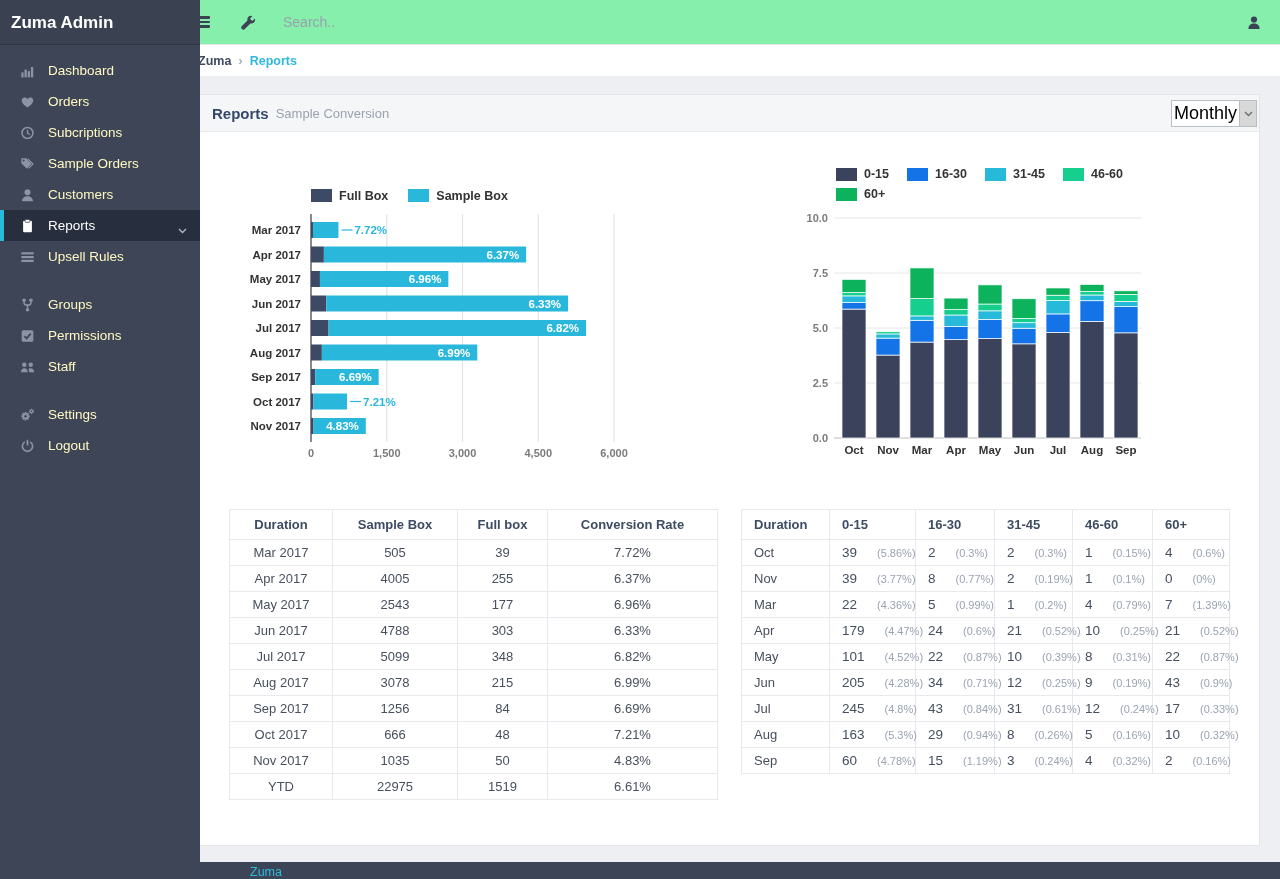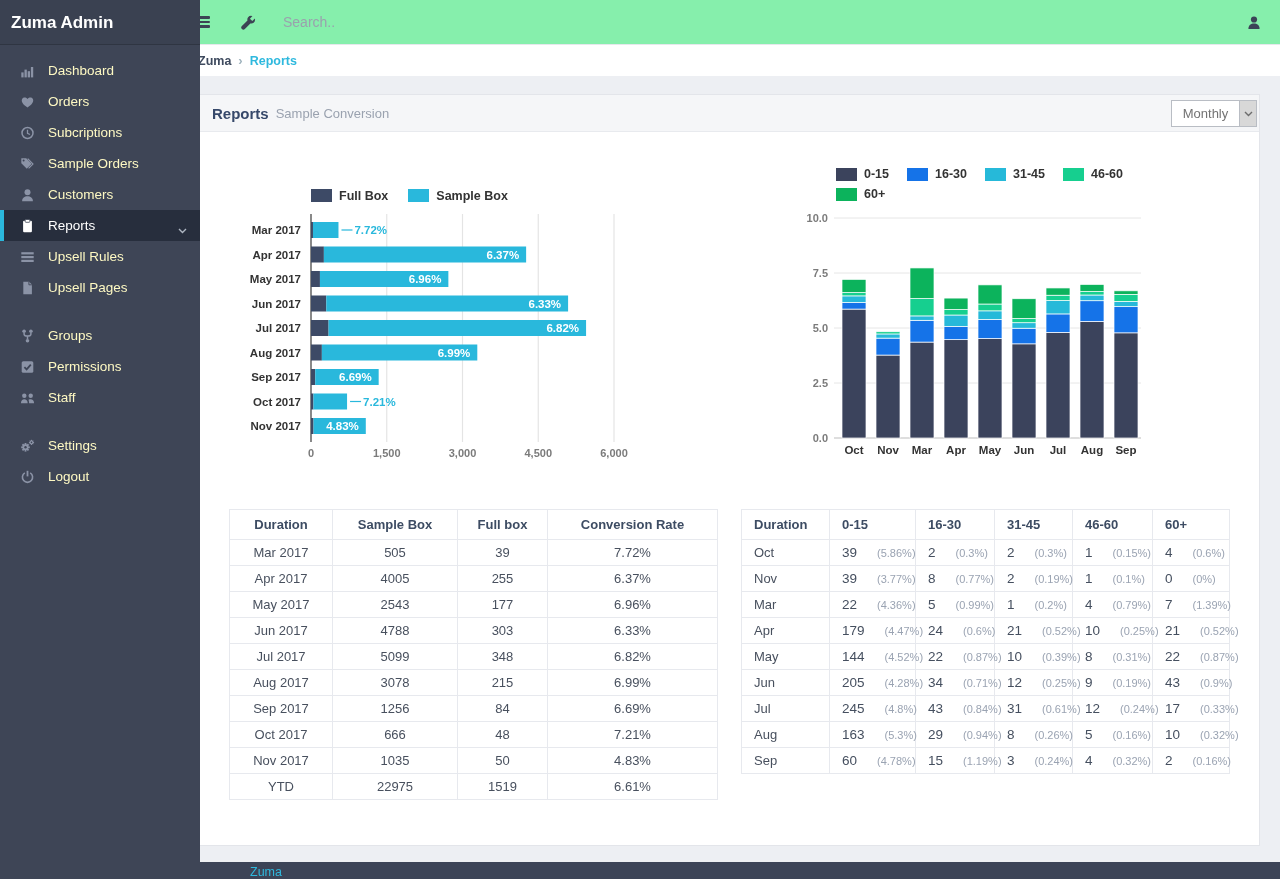--- a/index.html
+++ b/index.html
@@ -44,21 +44,21 @@
   
   .content { position:absolute; left:180px; top:76px; right:0; bottom:17px; background:#edeff3; }
   .panel { position:absolute; left:16px; top:18px; width:1064px; height:752px; background:#fff;
     border:1px solid #e3e5ea; }
   .panel-header { height:37px; background:#f5f6f8; border-bottom:1px solid #e8eaee;
     display:flex; align-items:center; padding-left:15px; position:relative; }
   .panel-title { font-size:15px; font-weight:bold; color:#36486a; }
   .panel-subtitle { font-size:13px; color:#9aa2af; margin-left:7px; }
   .select { position:absolute; right:2px; top:5px; width:86px; height:27px; background:#fff;
     border:1px solid #b9bdc4; display:flex; align-items:stretch; cursor:pointer; }
-  .select-value { flex:1; font-size:13px; color:#737373; display:flex; align-items:center; justify-content:center; }
+  .select-value { flex:1; font-size:18px; color:#000000; display:flex; align-items:center; justify-content:center; }
   .select-arrow { width:17px; background:#d8d8d8; border-left:1px solid #b9bdc4;
     display:flex; align-items:center; justify-content:center; }
 
   
   #chart1 { position:absolute; left:30px; top:64px; width:500px; }
   #chart2 { position:absolute; left:589px; top:64px; width:460px; }
   .legend { display:flex; align-items:center; }
   .lg1 { margin:29px 0 7px 84px; gap:20px; height:15px; }
   .lg2 { margin:8px 0 0 50px; width:330px; flex-wrap:wrap; column-gap:18px; row-gap:6px; }
   .lg-item { display:inline-flex; align-items:center; gap:7px; }
@@ -154,29 +154,20 @@
       </div>
       <div class="item">
         <span class="ic">
           <svg width="15" height="14" viewBox="0 0 14 14">
             <rect x="0.8" y="2.2" width="12.4" height="2.2"></rect>
             <rect x="0.8" y="6" width="12.4" height="2.2"></rect>
             <rect x="0.8" y="9.8" width="12.4" height="2.2"></rect>
           </svg>
         </span>
         <span class="lb">Upsell Rules</span>
-      </div>
-      <div class="item">
-        <span class="ic">
-          <svg width="15" height="14" viewBox="0 0 14 14">
-            <path d="M2.8 0.8 H8.6 L11.4 3.6 V13.2 H2.8 Z"></path>
-            <path d="M8.4 0.8 V3.8 H11.4" fill="none" stroke="#3e4556" stroke-width="0.9"></path>
-          </svg>
-        </span>
-        <span class="lb">Upsell Pages</span>
       </div>
       <div class="sect-gap"></div>
       <div class="item">
         <span class="ic">
           <svg width="15" height="14" viewBox="0 0 14 14">
             <circle cx="3.6" cy="2.3" r="1.8"></circle>
             <circle cx="10.4" cy="2.3" r="1.8"></circle>
             <circle cx="7" cy="11.7" r="1.8"></circle>
             <path d="M3.6 3.8 V5.2 Q3.6 7 7 7 Q10.4 7 10.4 5.2 V3.8 M7 7 V10" fill="none" stroke="currentColor" stroke-width="1.5"></path>
           </svg>
@@ -562,21 +553,21 @@
             <tr>
               <td>Apr</td>
               <td><span class="cv">179</span><span class="cp">(4.47%)</span></td>
               <td><span class="cv">24</span><span class="cp">(0.6%)</span></td>
               <td><span class="cv">21</span><span class="cp">(0.52%)</span></td>
               <td><span class="cv">10</span><span class="cp">(0.25%)</span></td>
               <td><span class="cv">21</span><span class="cp">(0.52%)</span></td>
             </tr>
             <tr>
               <td>May</td>
-              <td><span class="cv">144</span><span class="cp">(4.52%)</span></td>
+              <td><span class="cv">101</span><span class="cp">(4.52%)</span></td>
               <td><span class="cv">22</span><span class="cp">(0.87%)</span></td>
               <td><span class="cv">10</span><span class="cp">(0.39%)</span></td>
               <td><span class="cv">8</span><span class="cp">(0.31%)</span></td>
               <td><span class="cv">22</span><span class="cp">(0.87%)</span></td>
             </tr>
             <tr>
               <td>Jun</td>
               <td><span class="cv">205</span><span class="cp">(4.28%)</span></td>
               <td><span class="cv">34</span><span class="cp">(0.71%)</span></td>
               <td><span class="cv">12</span><span class="cp">(0.25%)</span></td>

